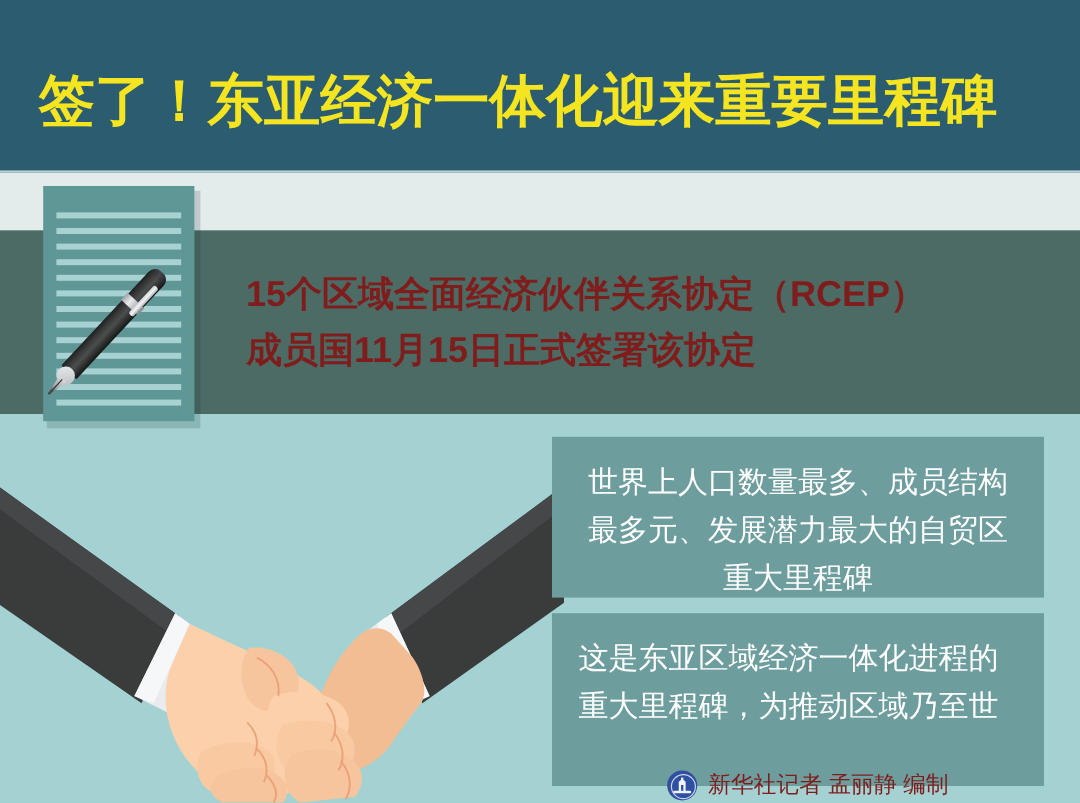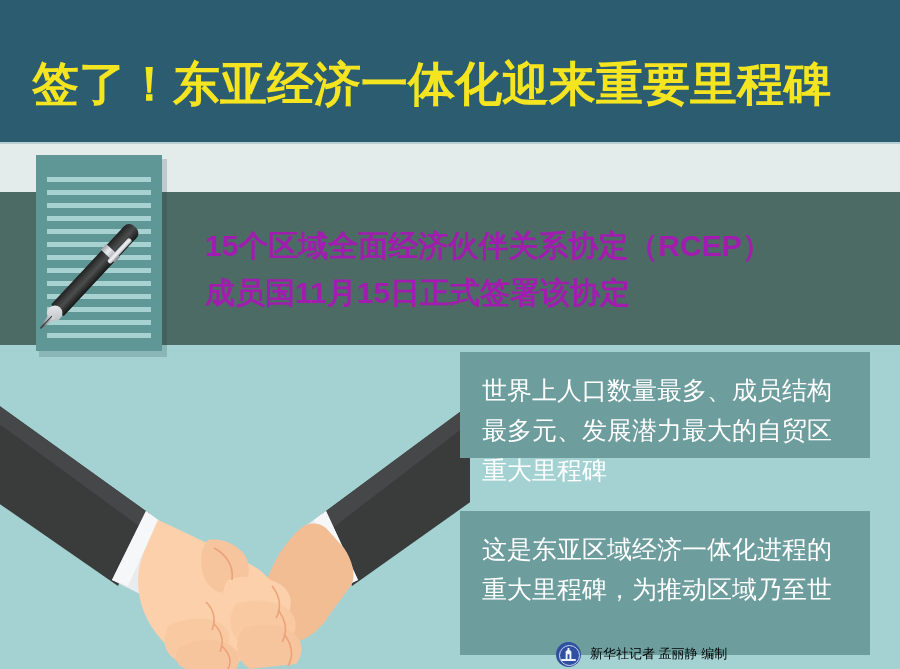--- a/index.html
+++ b/index.html
@@ -70,56 +70,56 @@
     background:linear-gradient(to bottom,#d9dcdf 0%,#9ea2a5 55%,#2b2d2d 100%);
     clip-path:polygon(0% 0%,100% 0%,58% 100%,42% 100%);
   }
   .pen-slit {
     position:absolute; left:7.6px; top:130px; width:1.4px; height:14px; background:#35383a;
   }
 
   
   .rcep {
     position:absolute; left:205px; top:222px; width:690px;
-    color:#a21caf; font-size:30px; font-weight:bold; line-height:47px;
+    color:#7f1d1d; font-size:30px; font-weight:bold; line-height:47px;
     white-space:nowrap;
   }
   .rcep div { height:47px; }
 
   
   .hands { position:absolute; left:0; top:388px; width:470px; height:281px; }
 
   
   .card {
     position:absolute; left:460px; width:410px;
     background:#6d9d9d;
     color:#ffffff;
     font-size:25px; line-height:40px;
     padding:18px 22px 16px 22px;
   }
-  .card-1 { top:352px; height:106px; }
+  .card-1 { top:364px; height:134px;text-align:center; }
   .card-2 { top:511px; height:144px; }
   .card .ln { height:40px; white-space:nowrap; }
 
   
   .credit { position:absolute; left:556px; top:641px; height:26px; display:flex; align-items:center; }
   .logo { width:25px; height:25px; border-radius:50%; background:#2f4fa0; position:relative; flex:0 0 auto; }
   .logo::before {
     content:""; position:absolute; left:3px; top:3px; width:19px; height:19px;
     border-radius:50%; border:1.2px solid #ccd6ef;
   }
   .logo-mark {
     position:absolute; left:6.5px; top:6px; width:12px; height:13px;
     background:#eef2fb;
     clip-path:polygon(42% 0%,58% 0%,58% 18%,74% 30%,74% 100%,58% 100%,58% 52%,42% 52%,42% 100%,26% 100%,26% 30%,42% 18%);
   }
   .logo-base {
     position:absolute; left:5px; top:17.5px; width:15px; height:2.2px; background:#eef2fb; border-radius:1px;
   }
-  .credit-text { margin-left:9px; color:#000000; font-size:13px; white-space:nowrap; }
+  .credit-text { margin-left:9px; color:#7f1d1d; font-size:19px; white-space:nowrap; }
 </style>
 </head>
 <body>
 
 <div id="canvas">
 
   <div class="band band-base"></div>
   <div class="band band-light"></div>
   <div class="band band-dark"></div>
   <div class="band band-header"></div>

